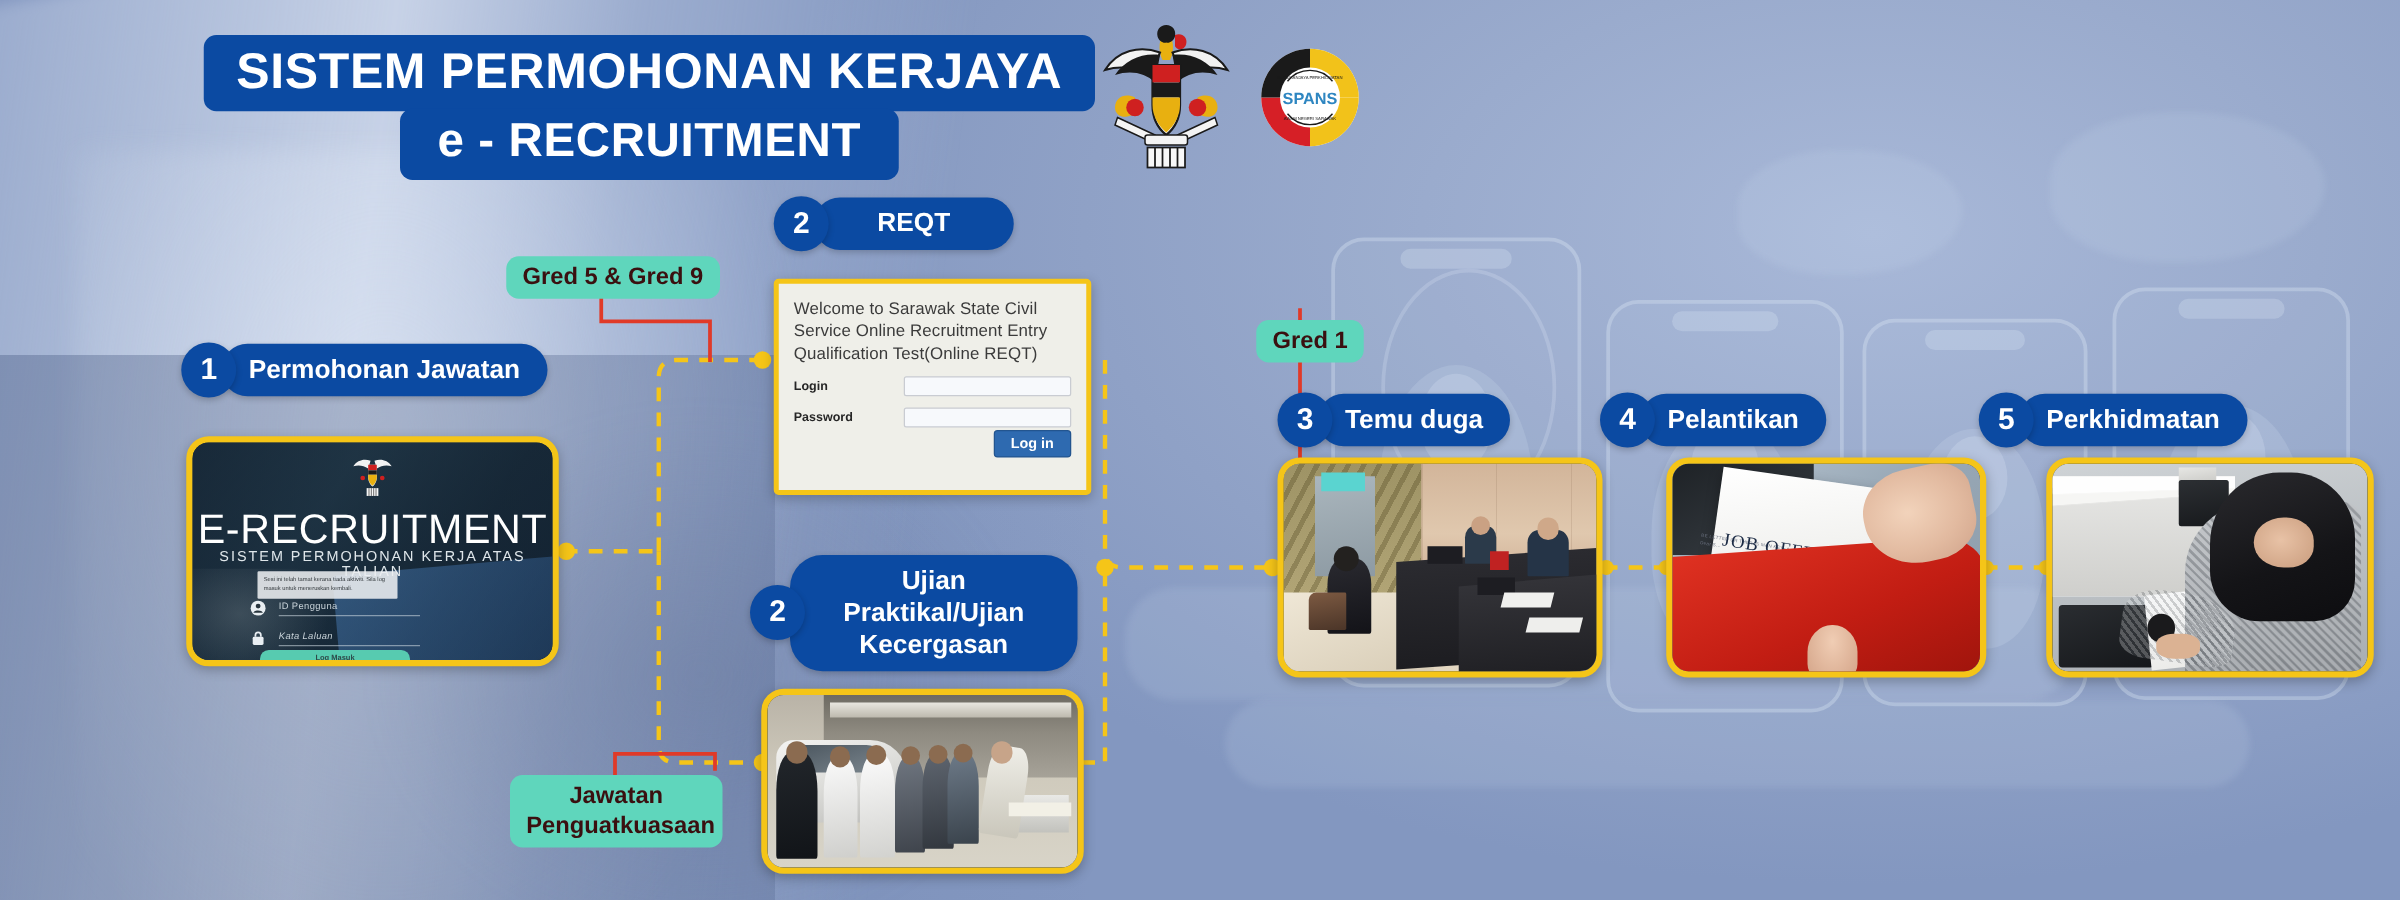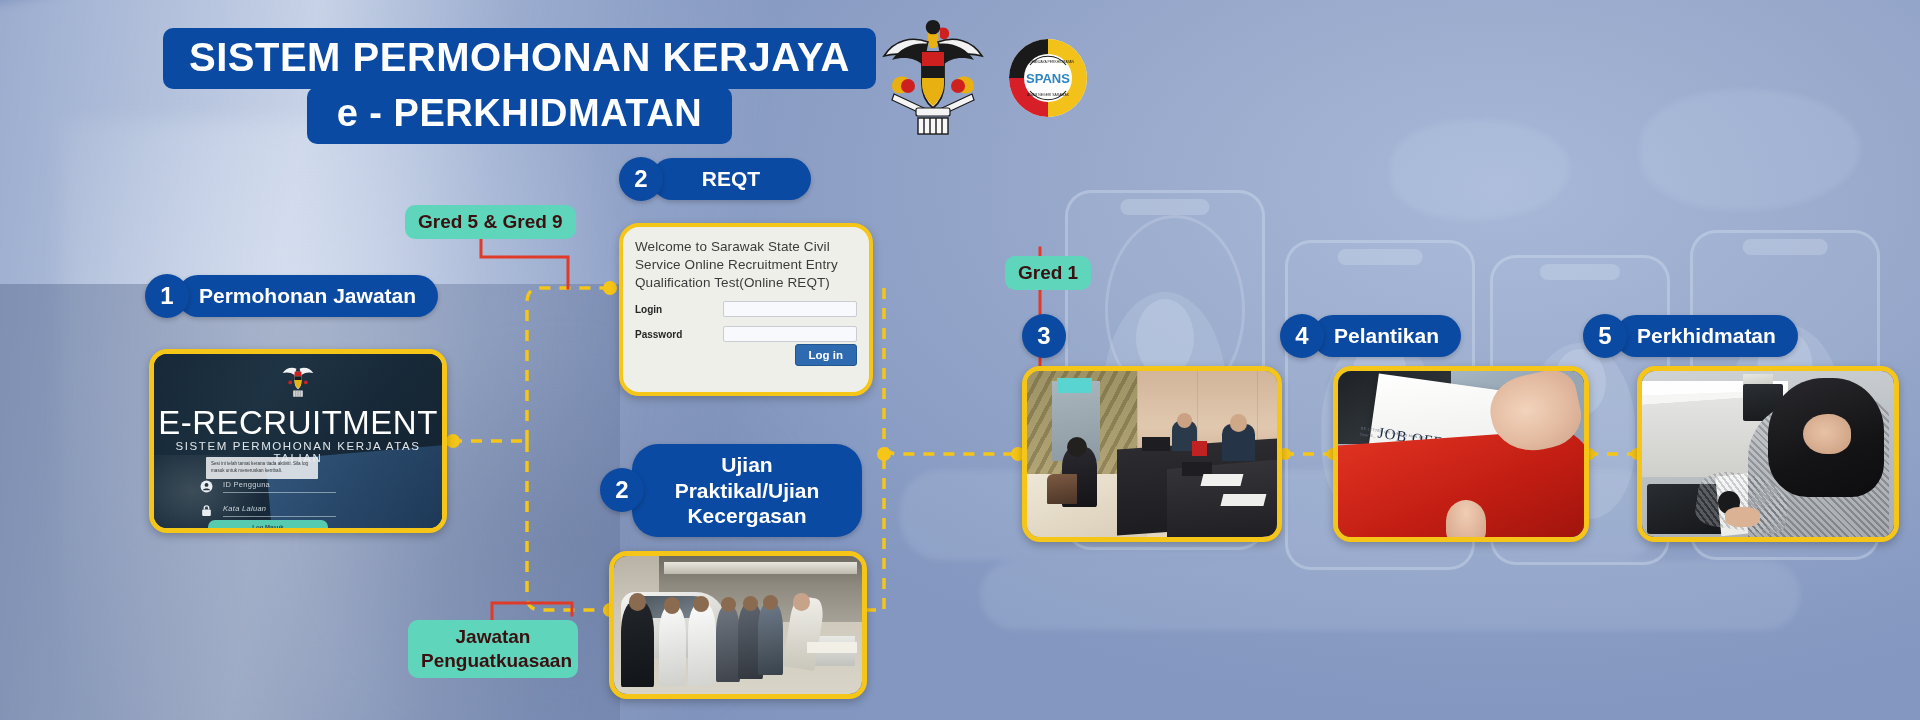--- a/index.html
+++ b/index.html
@@ -118,21 +118,21 @@
     overflow: hidden;
     background: #26323f;
     box-shadow: 0 3px 9px rgba(0,0,0,0.25);
     padding-left: 36px;
   }
 
   
   .reqt-panel {
     position: absolute; z-index: 5;
     left: 619px; top: 223px; width: 254px; height: 173px;
-    border: 4px solid #f5c518; border-radius: 20px;
+    border: 4px solid #f5c518; border-radius: 4px;
     background: #efefe9;
     padding: 11px 12px 8px 12px;
     box-shadow: 0 3px 9px rgba(0,0,0,0.22);
   }
   .reqt-welcome {
     font-size: 13.5px; color: #3b3b3b; line-height: 1.34; letter-spacing: 0.1px;
   }
   .reqt-row { display: flex; align-items: center; margin-top: 9px; }
   .reqt-label { width: 88px; font-size: 10px; font-weight: 700; color: #262626; }
   .reqt-input {
@@ -339,21 +339,21 @@
     <path d="M1040,248 L1040,454"></path>
     <path d="M492,622 L492,603 L572,603 L572,615"></path>
   </g>
 </svg>
 
 <div style="position:absolute; left:163px; top:28px; z-index:8;">
   <div style="background:#0b4aa2; color:#fff; display:inline-block; padding:7px 26px 9px; border-radius:10px;
               font-size:40px; font-weight:700; letter-spacing:0.5px;">SISTEM PERMOHONAN KERJAYA</div>
   <div style="text-align:center;">
     <div style="background:#0b4aa2; color:#fff; display:inline-block; padding:5px 30px 9px; border-radius:10px;
-                font-size:38px; font-weight:700; letter-spacing:0.5px; margin-top:-2px;">e - PERKHIDMATAN</div>
+                font-size:38px; font-weight:700; letter-spacing:0.5px; margin-top:-2px;">e - RECRUITMENT</div>
   </div>
 </div>
 
 <svg style="position:absolute; left:878px; top:8px; z-index:8;" width="110" height="128" viewBox="0 0 110 128">
   <g>
     <path d="M55 16 C49 22 48 32 52 40 L58 40 C62 32 61 22 55 16Z" fill="#e8b010"></path>
     <path d="M55 12 C60 12 63 16 62 21 C61 25 57 27 55 26 C53 27 49 25 48 21 C47 16 50 12 55 12Z" fill="#1a1a1a"></path>
     <path d="M62 20 C68 18 72 22 71 27 C70 32 64 33 62 29Z" fill="#cf2020"></path>
     <path d="M50 34 C34 28 16 32 6 48 C20 44 32 46 44 54 C46 46 48 38 50 34Z" fill="#f2f2f2" stroke="#1a1a1a" stroke-width="1.6"></path>
     <path d="M60 34 C76 28 94 32 104 48 C90 44 78 46 66 54 C64 46 62 38 60 34Z" fill="#f2f2f2" stroke="#1a1a1a" stroke-width="1.6"></path>
@@ -485,20 +485,21 @@
     <div style="position:absolute;left:72%;top:27%;width:7%;padding-bottom:7%;border-radius:50%;background:#c7a489;"></div>
     <div style="position:absolute;left:78%;top:62%;width:20%;height:8%;background:#f2f0e6;"></div>
   </div>
 </div>
 
 <div class="green-tag" style="left:408px; top:620px; width:170px;">Jawatan
 Penguatkuasaan</div>
 
 <div class="step-group" style="left:1022px; top:314px;">
   <div class="step-num">3</div>
+  <div class="step-pill">Temu duga</div>
 </div>
 <div class="card" style="left:1022px; top:366px; width:260px; height:176px;">
   <div class="ph">
     <div class="iv-bg"></div>
       <div class="iv-leaf"></div>
       <div class="iv-wall"></div>
       <div class="iv-walllines"></div>
     <div class="iv-floor"></div>
       <div class="iv-board"></div>
       <div class="iv-screen"></div>

